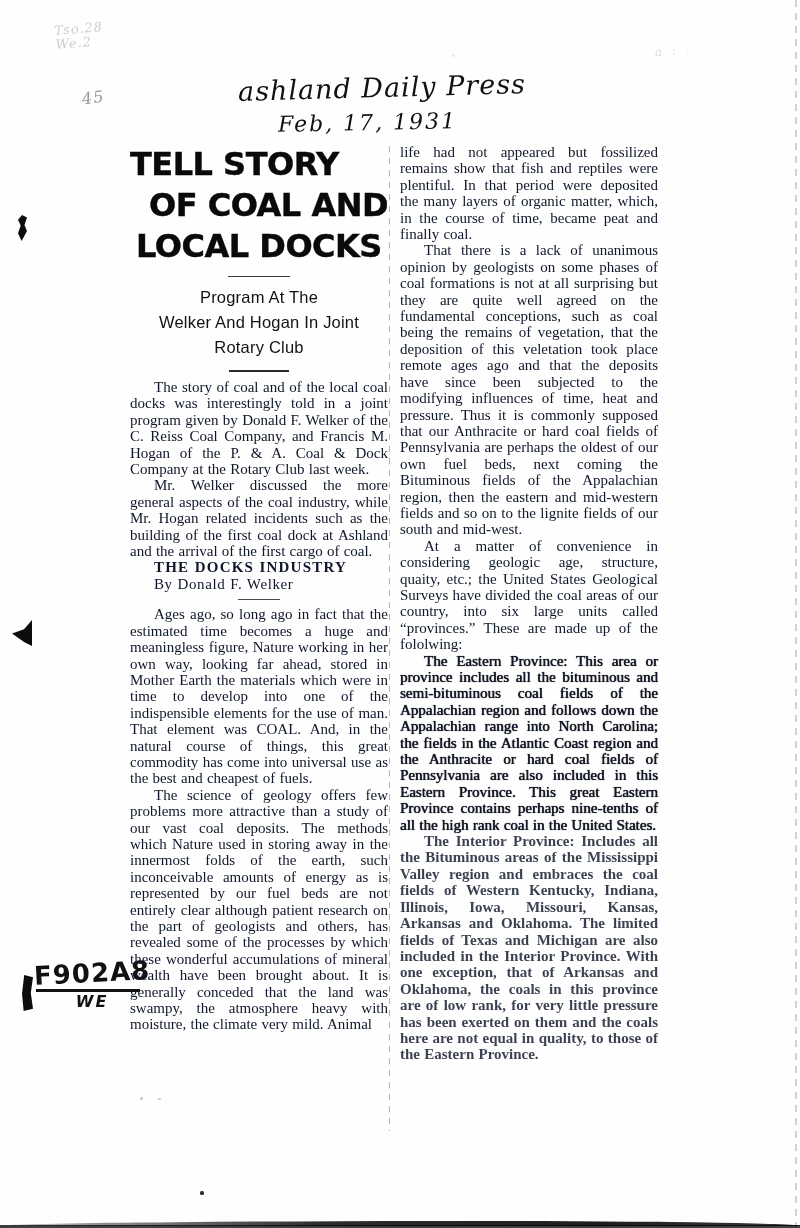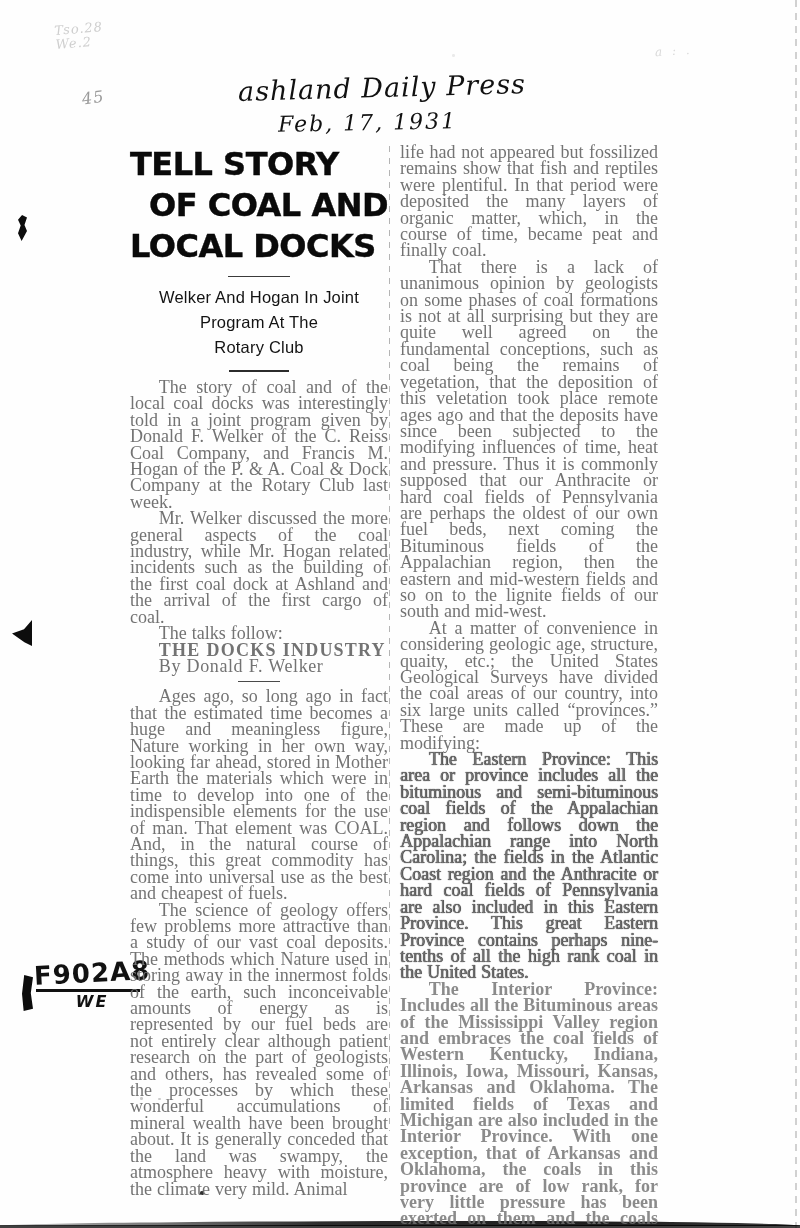--- a/index.html
+++ b/index.html
@@ -89,42 +89,42 @@
     font-weight:700;
     font-size:32px;
     line-height:41px;
     letter-spacing:-0.5px;
     color:#0a0a0a;
     margin:0 0 2px 0;
     -webkit-text-stroke:0.4px #000;
   }
   .headline .l1{display:block;text-align:left;}
   .headline .l2{display:block;text-align:right;}
-  .headline .l3{display:block;text-align:left;}
+  .headline .l3{display:block;text-align:center;}
 
   .hl-rule{width:62px;height:1px;background:#3a3a3a;margin:9px auto 8px auto;}
 
   .subhead{
     font-family:"Liberation Sans",sans-serif;
     font-size:16.5px;line-height:25px;text-align:center;
     color:#131313;font-weight:400;letter-spacing:0.2px;
     margin:0;
   }
   .subhead span{display:block;}
   .sub-rule{width:60px;height:2px;background:#2b2b2b;margin:10px auto 7px auto;}
 
   
   .body p{
     margin:0;
     font-family:"Liberation Serif",serif;
-    font-size:18px;
+    font-size:15px;
     line-height:16.4px;
     text-align:justify;
     text-indent:1.6em;
-    color:#737373;
+    color:#0f172a;
     -webkit-hyphens:none;hyphens:none;
     word-spacing:0.5px;
   }
   .body p.noind{text-indent:0;}
   .deck{
     text-align:center;text-indent:0;
     font-family:"Liberation Serif",serif;font-weight:700;
     font-size:15.5px;line-height:18px;letter-spacing:1.2px;margin-top:3px;
   }
   .byline{
@@ -184,46 +184,45 @@
 
       <h1 class="headline">
         <span class="l1">TELL STORY</span>
         <span class="l2">OF COAL AND</span>
         <span class="l3">LOCAL DOCKS</span>
       </h1>
 
       <div class="hl-rule"></div>
 
       <h2 class="subhead">
+        <span>Program At The</span>
         <span>Welker And Hogan In Joint</span>
-        <span>Program At The</span>
         <span>Rotary Club</span>
       </h2>
 
       <div class="sub-rule"></div>
 
       <div class="body">
         <p>The story of coal and of the local coal docks was interestingly told in a joint program given by Donald F. Welker of the C. Reiss Coal Company, and Francis M. Hogan of the P. &amp; A. Coal &amp; Dock Company at the Rotary Club last week.</p>
         <p>Mr. Welker discussed the more general aspects of the coal industry, while Mr. Hogan related incidents such as the building of the first coal dock at Ashland and the arrival of the first cargo of coal.</p>
-        <p>The talks follow:</p>
 
         <p class="deck">THE DOCKS INDUSTRY</p>
         <p class="byline">By Donald F. Welker</p>
 
         <div class="small-rule"></div>
 
         <p>Ages ago, so long ago in fact that the estimated time becomes a huge and meaningless figure, Nature working in her own way, looking far ahead, stored in Mother Earth the materials which were in time to develop into one of the indispensible elements for the use of man. That element was COAL. And, in the natural course of things, this great commodity has come into universal use as the best and cheapest of fuels.</p>
         <p>The science of geology offers few problems more attractive than a study of our vast coal deposits. The methods which Nature used in storing away in the innermost folds of the earth, such inconceivable amounts of energy as is represented by our fuel beds are not entirely clear although patient research on the part of geologists and others, has revealed some of the processes by which these wonderful accumulations of mineral wealth have been brought about. It is generally conceded that the land was swampy, the atmosphere heavy with moisture, the climate very mild. Animal</p>
       </div>
     </div>
 
     <div class="col" id="col2">
       <div class="body">
         <p class="noind">life had not appeared but fossilized remains show that fish and reptiles were plentiful. In that period were deposited the many layers of organic matter, which, in the course of time, became peat and finally coal.</p>
         <p>That there is a lack of unanimous opinion by geologists on some phases of coal formations is not at all surprising but they are quite well agreed on the fundamental conceptions, such as coal being the remains of vegetation, that the deposition of this veletation took place remote ages ago and that the deposits have since been subjected to the modifying influences of time, heat and pressure. Thus it is commonly supposed that our Anthracite or hard coal fields of Pennsylvania are perhaps the oldest of our own fuel beds, next coming the Bituminous fields of the Appalachian region, then the eastern and mid-western fields and so on to the lignite fields of our south and mid-west.</p>
-        <p>At a matter of convenience in considering geologic age, structure, quaity, etc.; the United States Geological Surveys have divided the coal areas of our country, into six large units called “provinces.” These are made up of the modifying:</p>
+        <p>At a matter of convenience in considering geologic age, structure, quaity, etc.; the United States Geological Surveys have divided the coal areas of our country, into six large units called “provinces.” These are made up of the fololwing:</p>
         <p class="overink">The Eastern Province: This area or province includes all the bituminous and semi-bituminous coal fields of the Appalachian region and follows down the Appalachian range into North Carolina; the fields in the Atlantic Coast region and the Anthracite or hard coal fields of Pennsylvania are also included in this Eastern Province. This great Eastern Province contains perhaps nine-tenths of all the high rank coal in the United States.</p>
         <p class="fade1">The Interior Province: Includes all the Bituminous areas of the Mississippi Valley region and embraces the coal fields of Western Kentucky, Indiana, Illinois, Iowa, Missouri, Kansas, Arkansas and Oklahoma. The limited fields of Texas and Michigan are also included in the Interior Province. With one exception, that of Arkansas and Oklahoma, the coals in this province are of low rank, for very little pressure has been exerted on them and the coals here are not equal in quality, to those of the Eastern Province.</p>
       </div>
     </div>
 
   </div>
 </div>
 
 </body></html>

